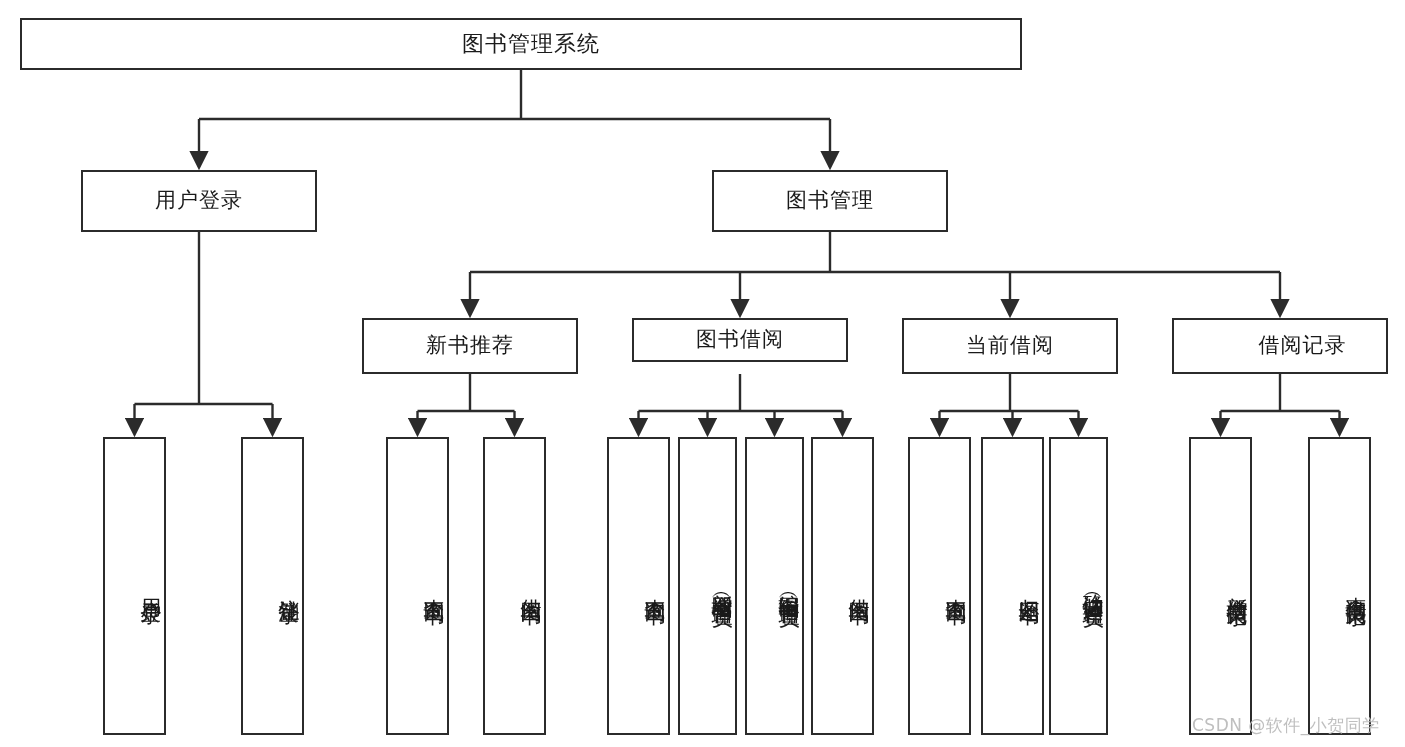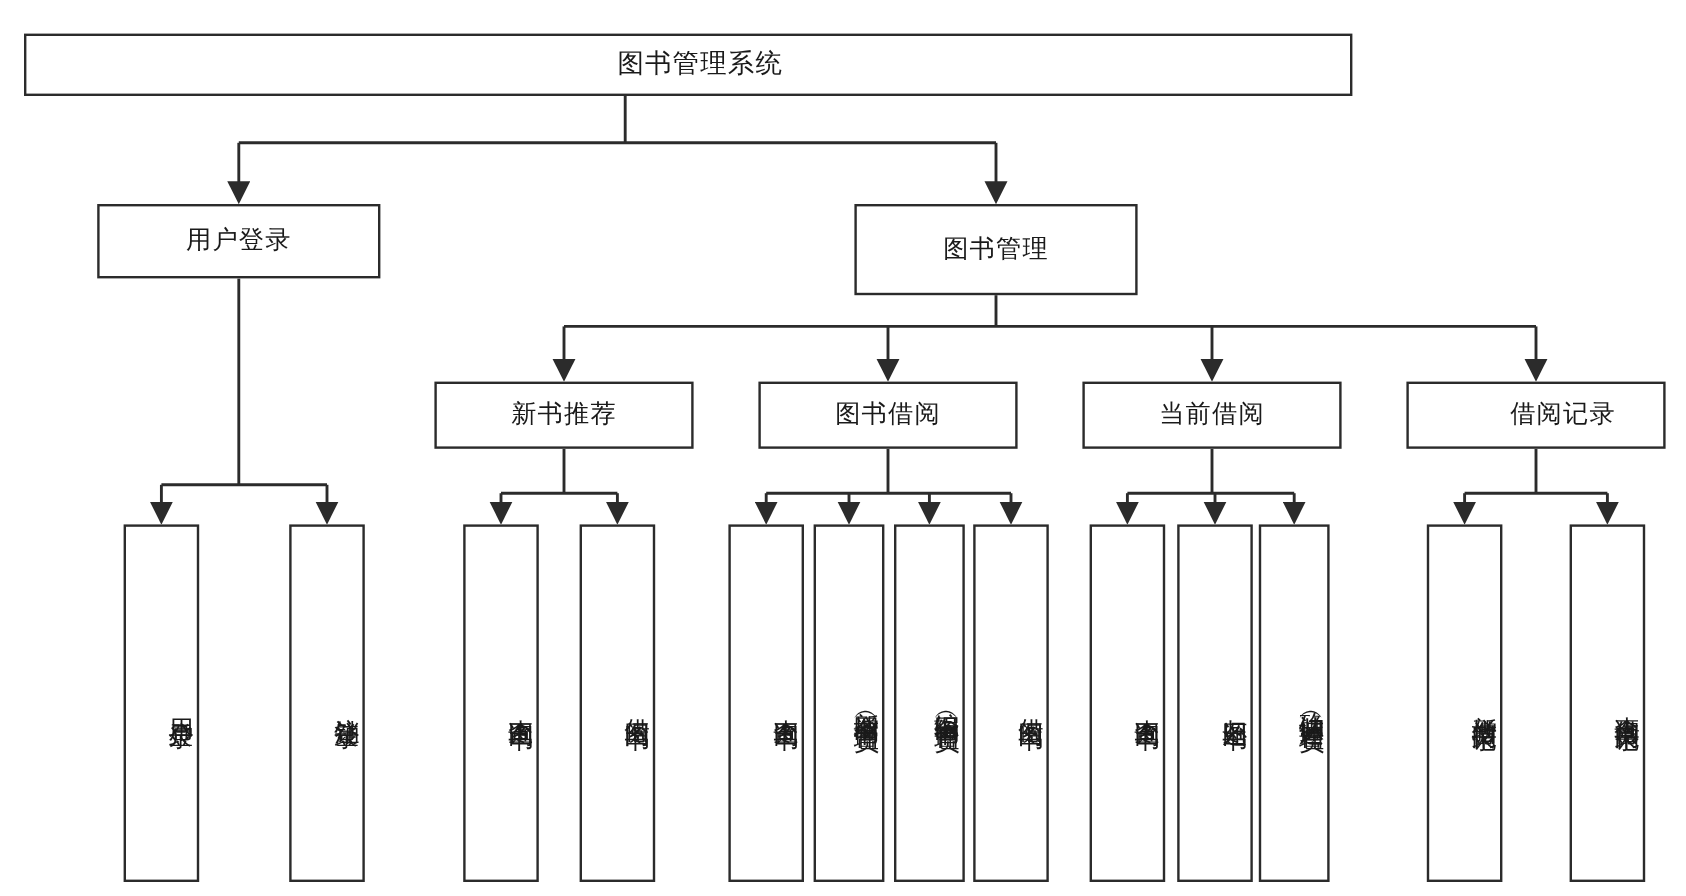--- a/index.html
+++ b/index.html
@@ -107,33 +107,33 @@
         <path d="M 939.5 411 L 939.5 434" marker-end="url(#arrow)"></path>
         <path d="M 1012.5 411 L 1012.5 434" marker-end="url(#arrow)"></path>
         <path d="M 1078.5 411 L 1078.5 434" marker-end="url(#arrow)"></path>
         <path d="M 1280 374 L 1280 411"></path>
         <path d="M 1220.5 411 L 1339.5 411"></path>
         <path d="M 1220.5 411 L 1220.5 434" marker-end="url(#arrow)"></path>
         <path d="M 1339.5 411 L 1339.5 434" marker-end="url(#arrow)"></path>
       </g>
   </svg>
   <div id="nodes-layer">
-      <div class="node horiz root" style="left: 20px; top: 28px; width: 1107px; height: 52px; padding-left: 20px;">
+      <div class="node horiz root" style="left: 20px; top: 18px; width: 1002px; height: 52px; padding-left: 20px;">
         <span class="htext">图书管理系统</span>
       </div>
       <div class="node horiz" style="left: 81px; top: 170px; width: 236px; height: 62px;">
         <span class="htext">用户登录</span>
       </div>
-      <div class="node horiz" style="left: 712px; top: 170px; width: 236px; height: 76px;">
+      <div class="node horiz" style="left: 712px; top: 170px; width: 236px; height: 62px;">
         <span class="htext">图书管理</span>
       </div>
       <div class="node horiz" style="left: 362px; top: 318px; width: 216px; height: 56px;">
         <span class="htext">新书推荐</span>
       </div>
-      <div class="node horiz" style="left: 632px; top: 318px; width: 216px; height: 56px;">
+      <div class="node horiz" style="left: 632px; top: 318px; width: 216px; height: 44px;">
         <span class="htext">图书借阅</span>
       </div>
       <div class="node horiz" style="left: 902px; top: 318px; width: 216px; height: 56px; justify-content: center;">
         <span class="htext">当前借阅</span>
       </div>
       <div class="node horiz" style="left: 1172px; top: 318px; width: 216px; height: 56px; padding-left: 45px;">
         <span class="htext">借阅记录</span>
       </div>
       <div class="node vert" style="left: 103px; top: 437px; width: 63px; height: 298px;">
         <span class="vtext">用户登录</span>
@@ -168,13 +168,14 @@
       <div class="node vert" style="left: 1049px; top: 437px; width: 59px; height: 298px;">
         <span class="vtext">确认归还（管理员）</span>
       </div>
       <div class="node vert" style="left: 1189px; top: 437px; width: 63px; height: 298px;">
         <span class="vtext">新增借阅记录</span>
       </div>
       <div class="node vert" style="left: 1308px; top: 437px; width: 63px; height: 298px;">
         <span class="vtext">查询借阅记录</span>
       </div>
     </div>
+  <div class="watermark" style="left:1192px; top:714px;">CSDN @软件_小贺同学</div>
 </div>
 
 </body></html>

